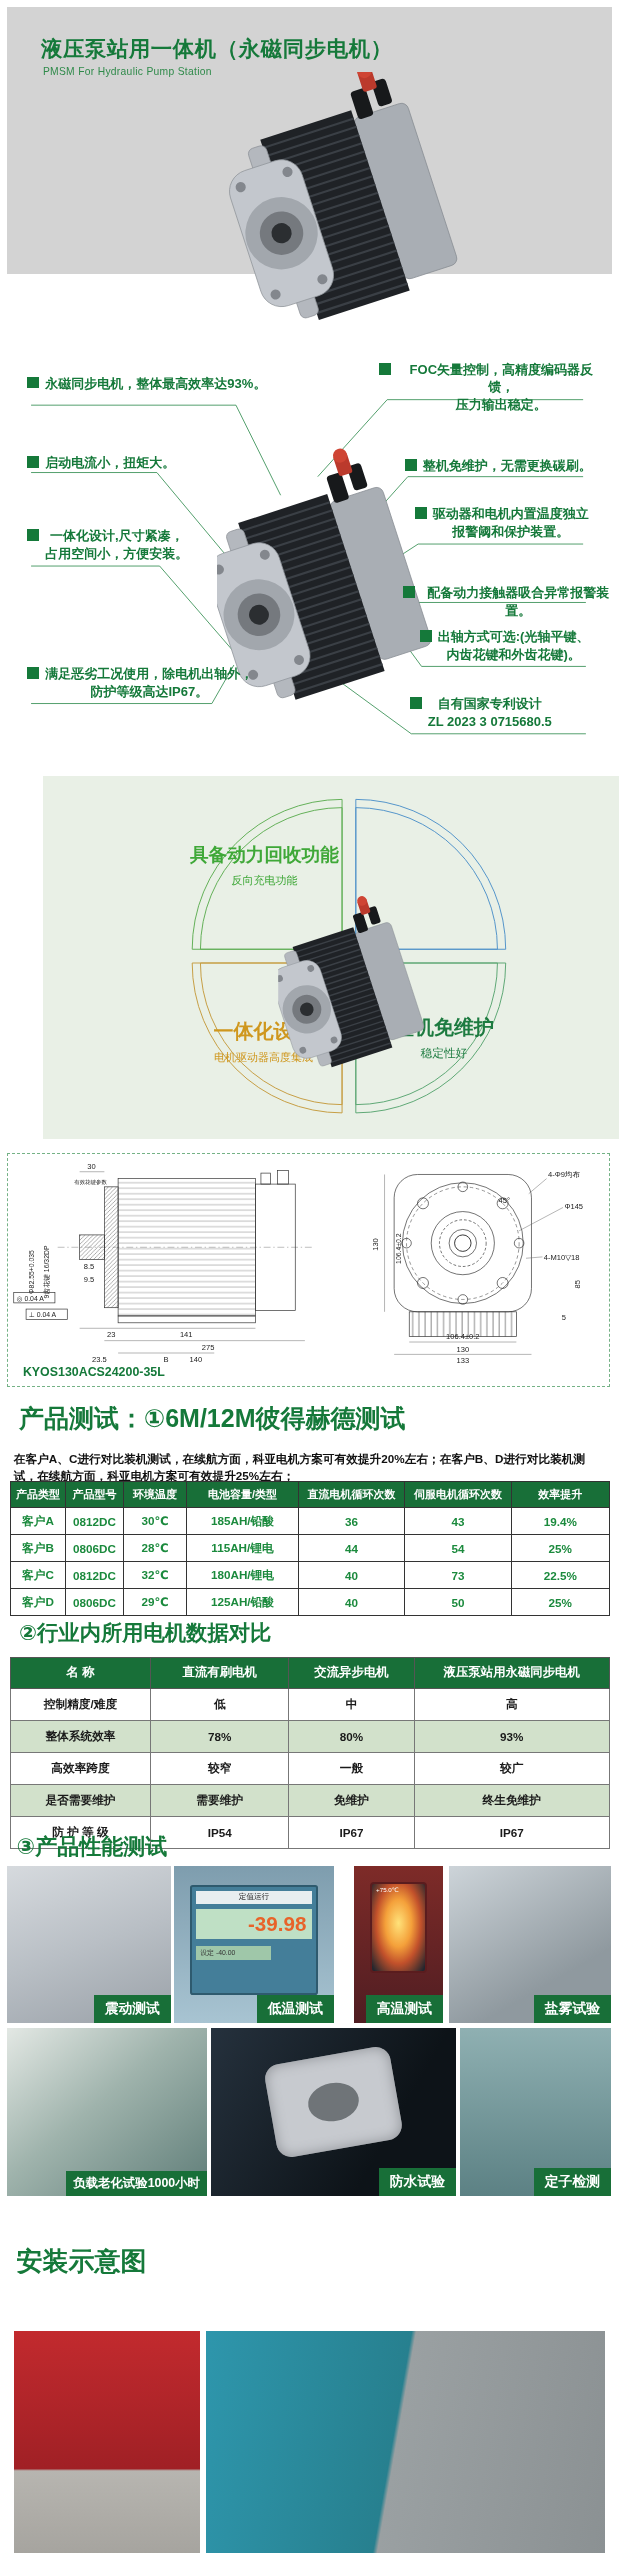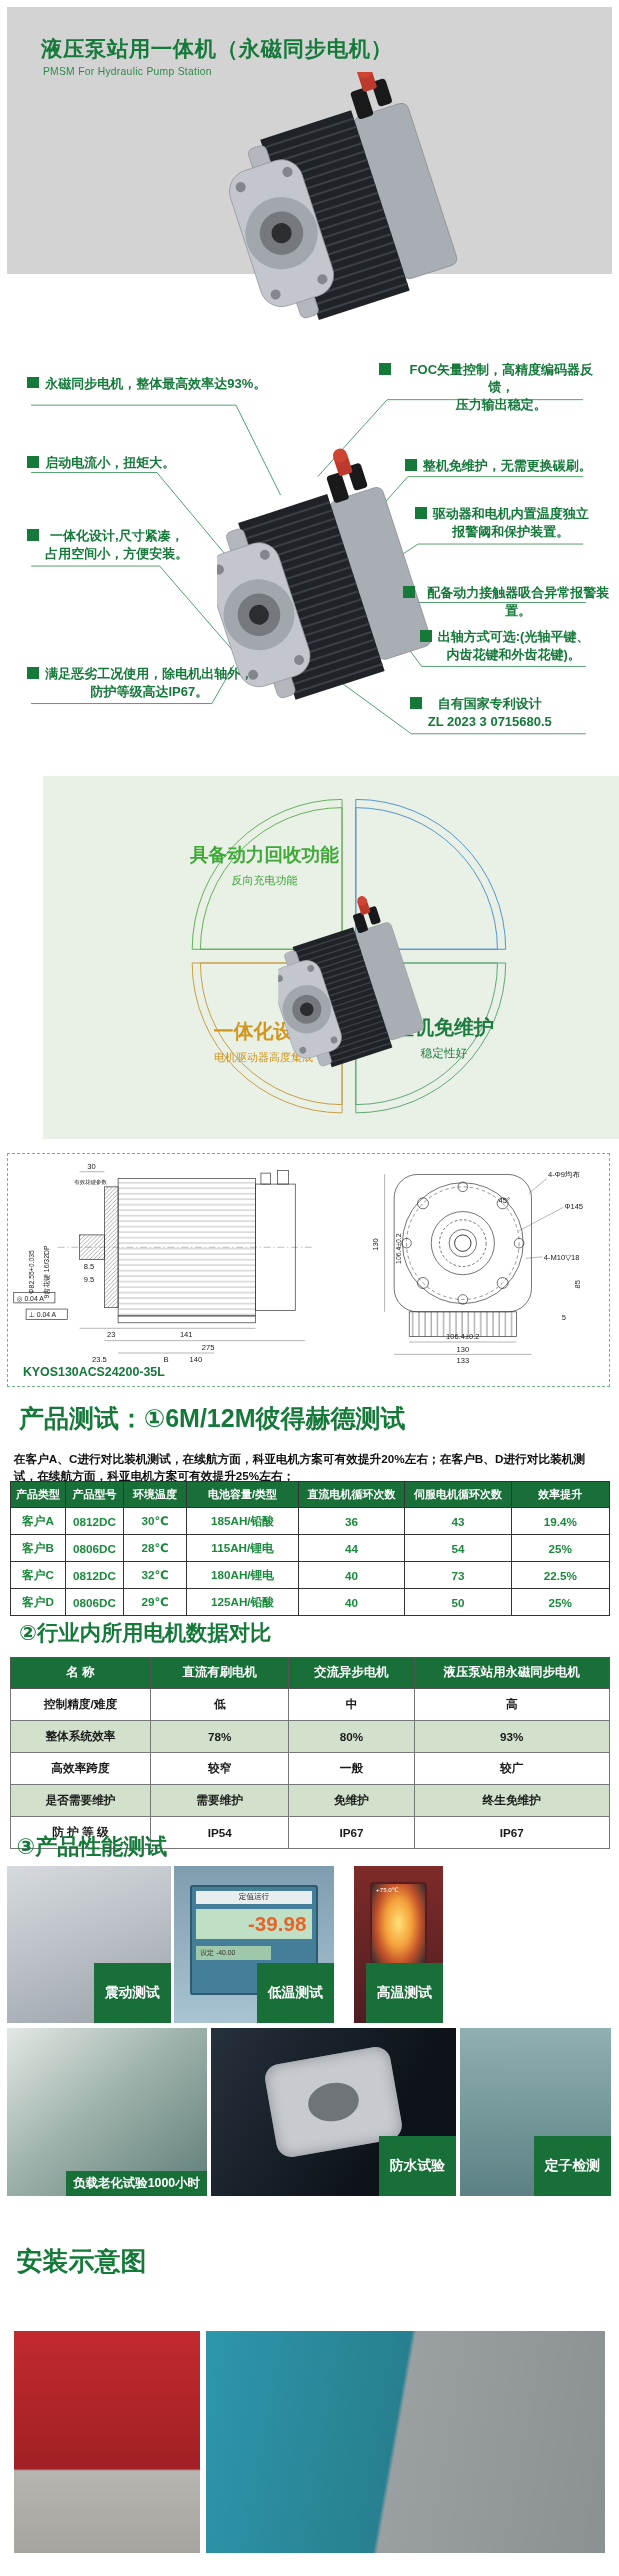--- a/index.html
+++ b/index.html
@@ -59,21 +59,21 @@
   .t1{left:9.6px;top:1481px;width:600px;}
   .t1 th{background:var(--c-dkgreen,#186f38);color:#fff;font-size:11px;font-weight:bold;height:25px;border:0.7px solid #333;padding:0 1.4px;}
   .t1 td{color:#1b8a3d;font-size:11.7px;font-weight:bold;text-align:center;height:24px;border:0.7px solid #333;background:#fff;}
   .t2{left:9.6px;top:1657px;width:600px;}
   .t2 th{background:var(--c-dkgreen,#186f38);color:#fff;font-size:12.4px;font-weight:bold;height:27.5px;border:0.7px solid #555;}
   .t2 td{color:#1a1a1a;font-size:11.7px;font-weight:bold;text-align:center;height:29px;border:0.7px solid #777;background:#fff;}
   .t2 tr.alt td{background:var(--c-lightrow,#d2e1cb);}
 
   
   .photo{position:absolute;overflow:hidden;}
-  .badge{position:absolute;right:0;bottom:0;background:var(--c-dkgreen,#186f38);color:#fff;font-weight:bold;font-size:13.8px;padding:23px 11px;line-height:1;white-space:nowrap;}
+  .badge{position:absolute;right:0;bottom:0;background:var(--c-dkgreen,#186f38);color:#fff;font-weight:bold;font-size:13.8px;padding:7px 11px;line-height:1;white-space:nowrap;}
   .badge.small{font-size:12.4px;padding:6.2px 6.9px;}
   .ph1{background:linear-gradient(160deg,#d6dade 0%,#b9bfc5 50%,#9aa1a8 100%);}
   .ph2{background:linear-gradient(#7e9dae,#a8c4d2);}
   .ph3{background:linear-gradient(#7e2b28,#4f1d22);}
   .ph4{background:linear-gradient(150deg,#cdd4d9,#8f999f 70%);}
   .ph5{background:linear-gradient(140deg,#e3e8e4 0%,#9fb3ac 45%,#5f7d78 100%);}
   .ph6{background:linear-gradient(120deg,#25313d,#0d1318 70%);text-align:right;}
   .ph7{background:linear-gradient(#8fb0b2,#5c8184);}
   .ph8{background:linear-gradient(#c22a2e 0%,#a02025 62%,#b7b5b0 63%,#a6a49f 100%);}
   .ph9{background:linear-gradient(100deg,#2e96ac 0%,#27808f 47%,#9aa0a2 48%,#8b9193 100%);}
@@ -431,20 +431,23 @@
       <div class="scr-set">设定 -40.00</div>
     </div>
     <span class="badge">低温测试</span>
   </div>
   <div class="photo ph3" style="left:354px;top:1866px;width:89px;height:157px">
     <div class="thermal">
       <div class="thermal-reading">+75.0℃</div>
     </div>
     <span class="badge">高温测试</span>
   </div>
+  <div class="photo ph4" style="left:449px;top:1866px;width:162px;height:157px">
+    <span class="badge">盐雾试验</span>
+  </div>
 
   <div class="photo ph5" style="left:6.9px;top:2028px;width:200px;height:168px">
     <span class="badge small">负载老化试验1000小时</span>
   </div>
   <div class="photo ph6" style="left:211px;top:2028px;width:245px;height:168px">
     <div class="pumpface"></div>
     <span class="badge">防水试验</span>
   </div>
   <div class="photo ph7" style="left:460px;top:2028px;width:151px;height:168px">
     <span class="badge">定子检测</span>

